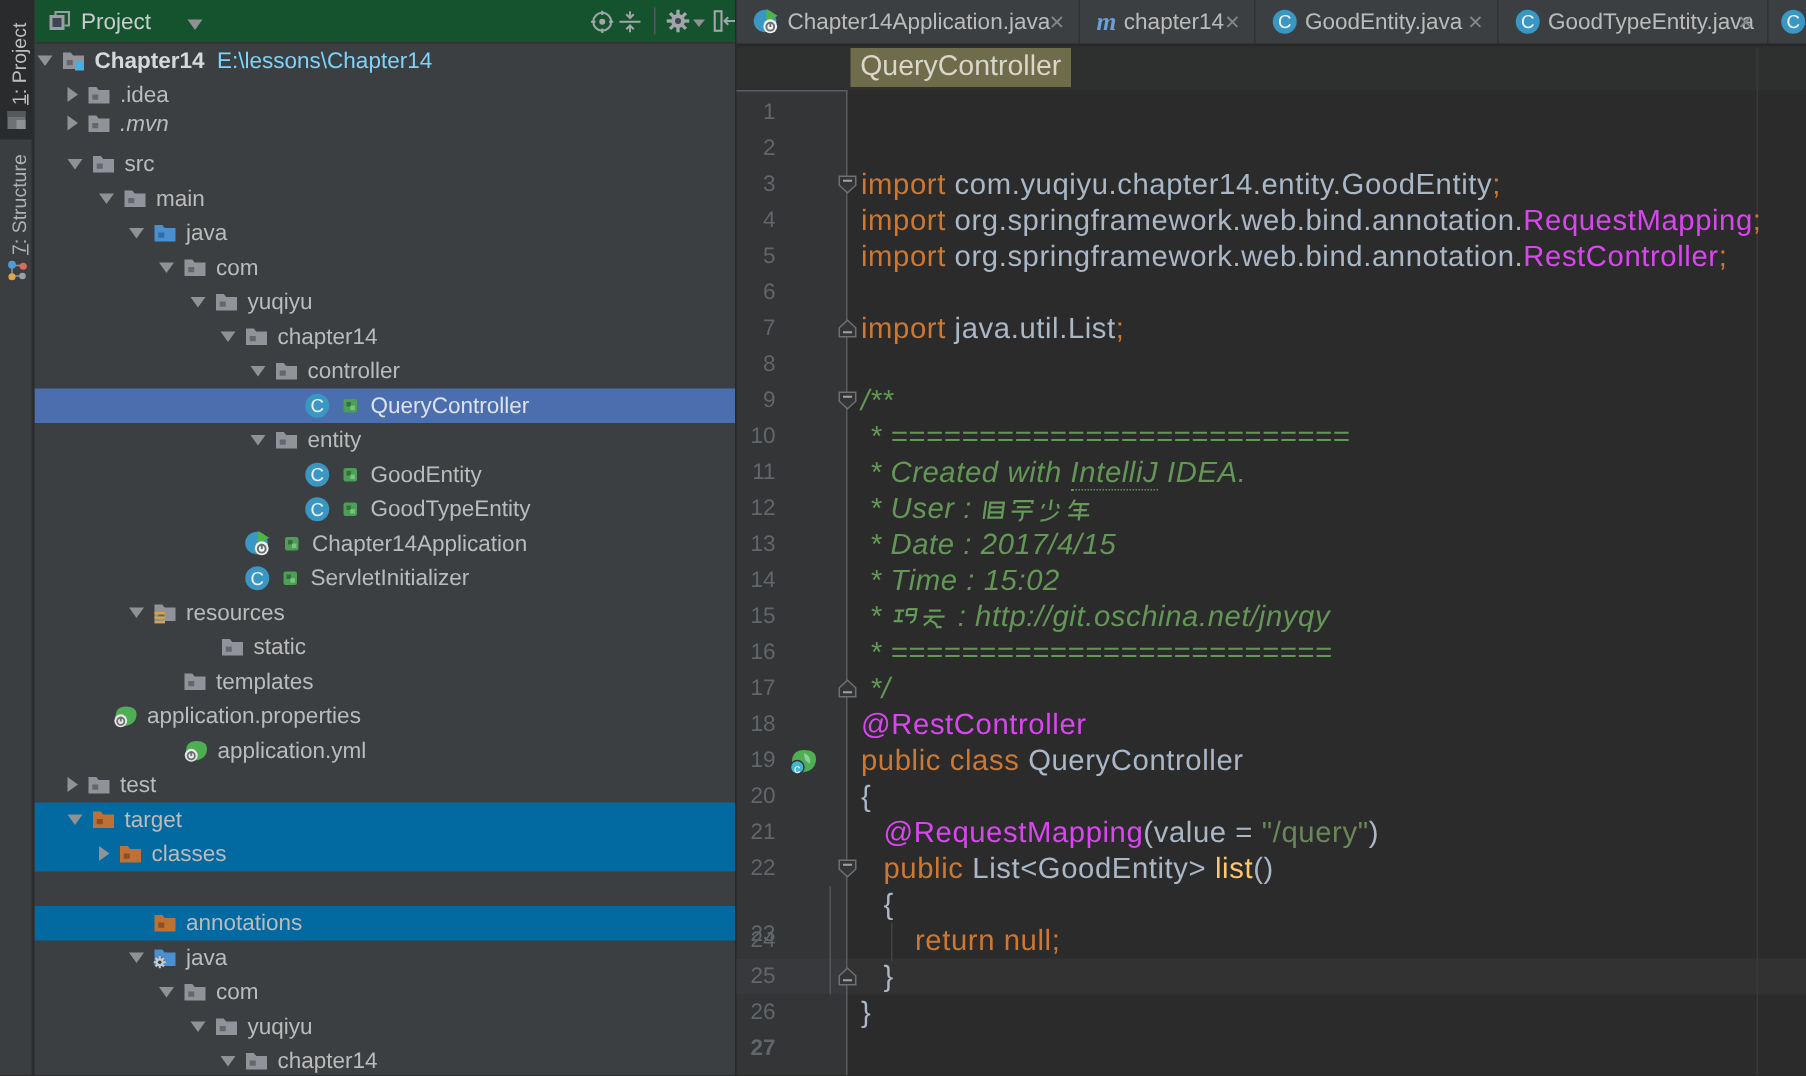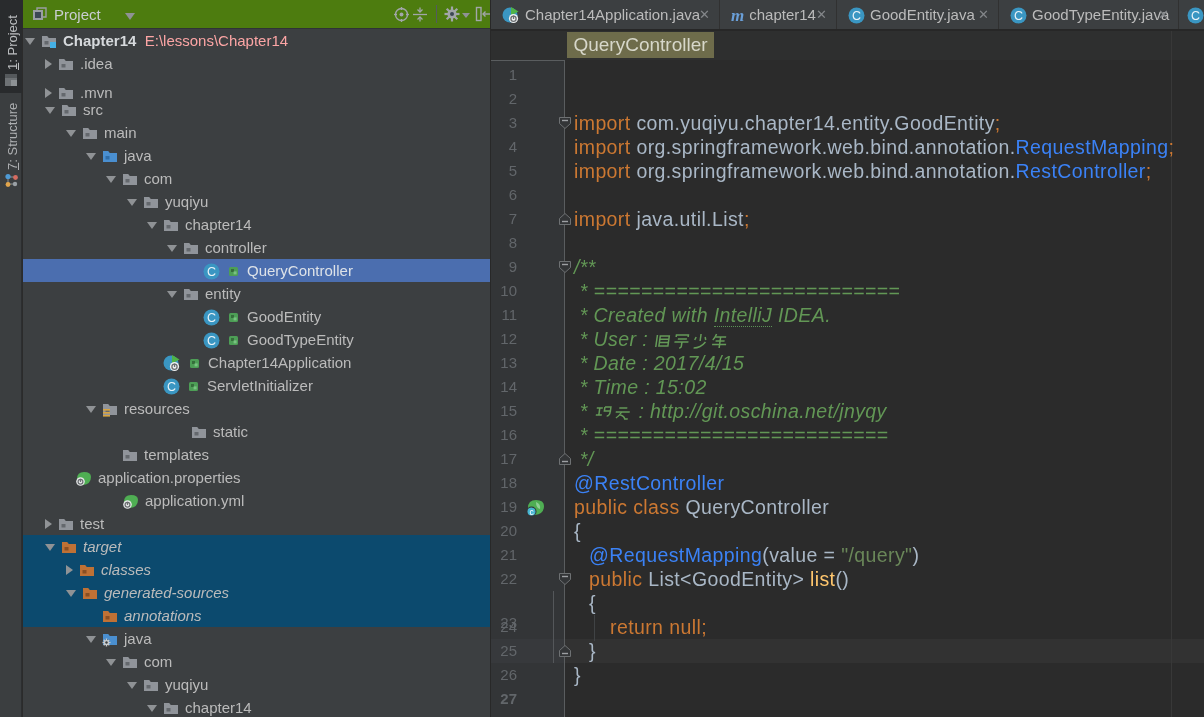--- a/index.html
+++ b/index.html
@@ -2,45 +2,45 @@
 <html><head><meta charset="utf-8">
 <style>
 html,body{margin:0;padding:0;background:#2b2b2b;}
 body{width:1204px;height:717px;position:relative;overflow:hidden;
  font-family:"Liberation Sans",sans-serif;-webkit-font-smoothing:antialiased;}
 *{box-sizing:border-box;}
 #strip{position:absolute;left:0;top:0;width:22px;height:717px;background:#3b3e40;border-right:1px solid #2c2e30;}
 #strip .active{position:absolute;left:0;top:0;width:22px;height:93px;background:#292b2d;}
 .vtext{position:absolute;transform:rotate(-90deg);transform-origin:0 0;font-size:13px;color:#bcbec0;white-space:nowrap;}
 #panel{position:absolute;left:23px;top:0;width:467px;height:717px;background:#3c3f41;overflow:hidden;}
-#phead{position:absolute;left:0;top:0;width:467px;height:29px;background:#4d7c0f;border-bottom:1px solid #2f3336;}
+#phead{position:absolute;left:0;top:0;width:467px;height:29px;background:#14532d;border-bottom:1px solid #2f3336;}
 #phead .t{position:absolute;left:31px;top:6px;font-size:15px;color:#c9cdd1;}
 #tree{position:absolute;left:0;top:29px;width:467px;height:688px;font-size:15px;color:#bbbbbb;}
 .row{position:absolute;left:0;width:467px;height:23px;line-height:23px;white-space:nowrap;}
 .sel{background:#4b6eaf;color:#dde2e8;}
-.ol{background:#0c4a6e;font-style:italic;}
+.ol{background:#0369a1;}
 .arr{display:inline-block;width:0;height:0;vertical-align:middle;margin-right:6px;position:relative;top:-1px;}
 .arr.d{border-left:5px solid transparent;border-right:5px solid transparent;border-top:7px solid #8f9295;}
 .arr.r{border-top:5px solid transparent;border-bottom:5px solid transparent;border-left:7px solid #909396;}
 .ic{display:inline-block;vertical-align:middle;margin-right:6px;position:relative;top:-1px;}
-.dim{color:#fca5a5;}
+.dim{color:#7dd3fc;}
 .b{font-weight:bold;color:#d6d9dc;}
 #ed{position:absolute;left:490px;top:0;width:714px;height:717px;background:#2b2b2b;border-left:1px solid #282828;}
 #tabs{position:absolute;left:0;top:0;width:714px;height:31px;background:#3c3f41;border-bottom:2px solid #272727;}
 .tab{position:absolute;top:0;height:29px;line-height:29px;font-size:15px;color:#bbbbbb;white-space:nowrap;border-right:1px solid #313131;}
 .tab .ti{display:inline-block;vertical-align:middle;position:relative;top:-1px;margin-right:5px;}
 .tab .x{position:absolute;right:9px;top:0;color:#84878a;font-size:13px;}
 #chip{position:absolute;left:76px;top:32px;width:147px;height:26px;background:#6e6c4b;color:#d7d7ca;font-size:19px;line-height:25px;text-align:center;}
 #gutter{position:absolute;left:0;top:31px;width:73px;height:686px;background:#333537;}
 #foldline{position:absolute;left:73px;top:60px;width:1px;height:657px;background:#5a5d5f;}
 .lnum{position:absolute;left:0px;width:26px;text-align:right;font-size:15px;color:#62666a;height:24px;line-height:24px;}
 #code{position:absolute;left:0px;top:63px;width:714px;height:654px;font-size:19.5px;letter-spacing:0.4px;}
 .cl{position:absolute;left:83px;height:24px;line-height:24px;white-space:pre;color:#a9b7c6;}
 .kw{color:#cc7832;}
-.ann{color:#3b82f6;text-align:center;}
+.ann{color:#d946ef;text-align:center;}
 .str{color:#6a8759;}
 .doc{color:#629755;font-style:italic;}
 .mth{color:#ffc66d;}
 #caretline{position:absolute;left:0;top:639px;width:714px;height:24px;background:#323232;}
 #marginguide{position:absolute;left:680px;top:31px;width:1px;height:686px;background:#383838;}
 .fold{position:absolute;left:67px;width:14px;height:14px;}
 </style></head>
 <body>
 
 <div id="strip">
@@ -68,21 +68,21 @@
   <div id="tree">
       <div class="row " style="top:0px;padding-left:2px;"><span class="arr d"></span><svg class="ic" width="16" height="16" viewBox="0 0 16 16">
           <path fill="#90949a" d="M1 3h5.2l1.6 2H15v9H1z"></path>
           <path fill="#64686d" d="M3.5 8h4v3.5h-4z"></path>
           <rect x="9" y="9" width="6" height="6" fill="#45b0e5"></rect>
         </svg><span class="lbl"><span class="b">Chapter14</span>&nbsp; <span class="dim">E:\lessons\Chapter14</span></span></div>
       <div class="row " style="top:23px;padding-left:22px;"><span class="arr r"></span><svg class="ic" width="16" height="16" viewBox="0 0 16 16">
           <path fill="#90949a" d="M1 3h5.2l1.6 2H15v9H1z"></path>
           <path fill="#64686d" d="M3.5 8h4v3.5h-4z"></path>
         </svg><span class="lbl">.idea</span></div>
-      <div class="row " style="top:52px;padding-left:22px;"><span class="arr r"></span><svg class="ic" width="16" height="16" viewBox="0 0 16 16">
+      <div class="row " style="top:42px;padding-left:22px;font-style:italic;"><span class="arr r"></span><svg class="ic" width="16" height="16" viewBox="0 0 16 16">
           <path fill="#90949a" d="M1 3h5.2l1.6 2H15v9H1z"></path>
           <path fill="#64686d" d="M3.5 8h4v3.5h-4z"></path>
         </svg><span class="lbl">.mvn</span></div>
       <div class="row " style="top:69px;padding-left:22px;"><span class="arr d"></span><svg class="ic" width="16" height="16" viewBox="0 0 16 16">
           <path fill="#90949a" d="M1 3h5.2l1.6 2H15v9H1z"></path>
           <path fill="#64686d" d="M3.5 8h4v3.5h-4z"></path>
         </svg><span class="lbl">src</span></div>
       <div class="row " style="top:92px;padding-left:43px;"><span class="arr d"></span><svg class="ic" width="16" height="16" viewBox="0 0 16 16">
           <path fill="#90949a" d="M1 3h5.2l1.6 2H15v9H1z"></path>
           <path fill="#64686d" d="M3.5 8h4v3.5h-4z"></path>
@@ -156,21 +156,21 @@
         </svg><span class="lbl">ServletInitializer</span></div>
       <div class="row " style="top:368px;padding-left:63px;"><span class="arr d"></span><svg class="ic" width="16" height="16" viewBox="0 0 16 16">
           <path fill="#90949a" d="M1 3h5.2l1.6 2H15v9H1z"></path>
           <path fill="#64686d" d="M3.5 8h4v3.5h-4z"></path>
           <g fill="#d8a442">
             <rect x="1" y="8" width="7" height="1.6"></rect>
             <rect x="1" y="11" width="7" height="1.6"></rect>
             <rect x="1" y="14" width="7" height="1.6"></rect>
           </g>
         </svg><span class="lbl">resources</span></div>
-      <div class="row " style="top:391px;padding-left:108px;margin-left:44px;"><span style="display:inline-block;width:16px;"></span><svg class="ic" width="16" height="16" viewBox="0 0 16 16">
+      <div class="row " style="top:391px;padding-left:108px;"><span style="display:inline-block;width:16px;"></span><svg class="ic" width="16" height="16" viewBox="0 0 16 16">
           <path fill="#90949a" d="M1 3h5.2l1.6 2H15v9H1z"></path>
           <path fill="#64686d" d="M3.5 8h4v3.5h-4z"></path>
         </svg><span class="lbl">static</span></div>
       <div class="row " style="top:414px;padding-left:83px;"><span style="display:inline-block;width:16px;"></span><svg class="ic" width="16" height="16" viewBox="0 0 16 16">
           <path fill="#90949a" d="M1 3h5.2l1.6 2H15v9H1z"></path>
           <path fill="#64686d" d="M3.5 8h4v3.5h-4z"></path>
         </svg><span class="lbl">templates</span></div>
       <div class="row " style="top:437px;padding-left:36px;"><span style="display:inline-block;width:16px;"></span><svg class="ic" width="17" height="17" viewBox="0 0 17 17">
           <path d="M2 9 Q2 2 9 2 Q16 2 16 7 Q16 14 8 15 Q2 15 2 9z" fill="#4fae53"></path>
           <circle cx="5.5" cy="11.5" r="4.3" fill="#e6e8e8"></circle>
@@ -188,24 +188,20 @@
           <rect x="4.9" y="8.8" width="1.2" height="3.2" fill="#6a6e71"></rect>
         </svg><span class="lbl">application.yml</span></div>
       <div class="row ol" style="top:506px;padding-left:22px;"><span class="arr d"></span><svg class="ic" width="16" height="16" viewBox="0 0 16 16">
           <path fill="#bf7135" d="M1 3h5.2l1.6 2H15v9H1z"></path>
           <path fill="#8a4f22" d="M3.5 8h4v3.5h-4z"></path>
         </svg><span class="lbl">target</span></div>
       <div class="row ol" style="top:529px;padding-left:43px;"><span class="arr r"></span><svg class="ic" width="16" height="16" viewBox="0 0 16 16">
           <path fill="#bf7135" d="M1 3h5.2l1.6 2H15v9H1z"></path>
           <path fill="#8a4f22" d="M3.5 8h4v3.5h-4z"></path>
         </svg><span class="lbl">classes</span></div>
-      <div class="row ol" style="top:552px;padding-left:43px;"><span class="arr d"></span><svg class="ic" width="16" height="16" viewBox="0 0 16 16">
-          <path fill="#bf7135" d="M1 3h5.2l1.6 2H15v9H1z"></path>
-          <path fill="#8a4f22" d="M3.5 8h4v3.5h-4z"></path>
-        </svg><span class="lbl">generated-sources</span></div>
       <div class="row ol" style="top:575px;padding-left:63px;"><span style="display:inline-block;width:16px;"></span><svg class="ic" width="16" height="16" viewBox="0 0 16 16">
           <path fill="#bf7135" d="M1 3h5.2l1.6 2H15v9H1z"></path>
           <path fill="#8a4f22" d="M3.5 8h4v3.5h-4z"></path>
         </svg><span class="lbl">annotations</span></div>
       <div class="row " style="top:598px;padding-left:63px;"><span class="arr d"></span><svg class="ic" width="16" height="16" viewBox="0 0 16 16">
           <path fill="#4a8fd0" d="M1 3h5.2l1.6 2H15v9H1z"></path>
           <path fill="#2e6da8" d="M3.5 8h4v3.5h-4z"></path>
           <g stroke="#c8cbcd" stroke-width="1.4">
             <line x1="4.5" y1="7.5" x2="4.5" y2="15.5"></line>
             <line x1="0.5" y1="11.5" x2="8.5" y2="11.5"></line>

